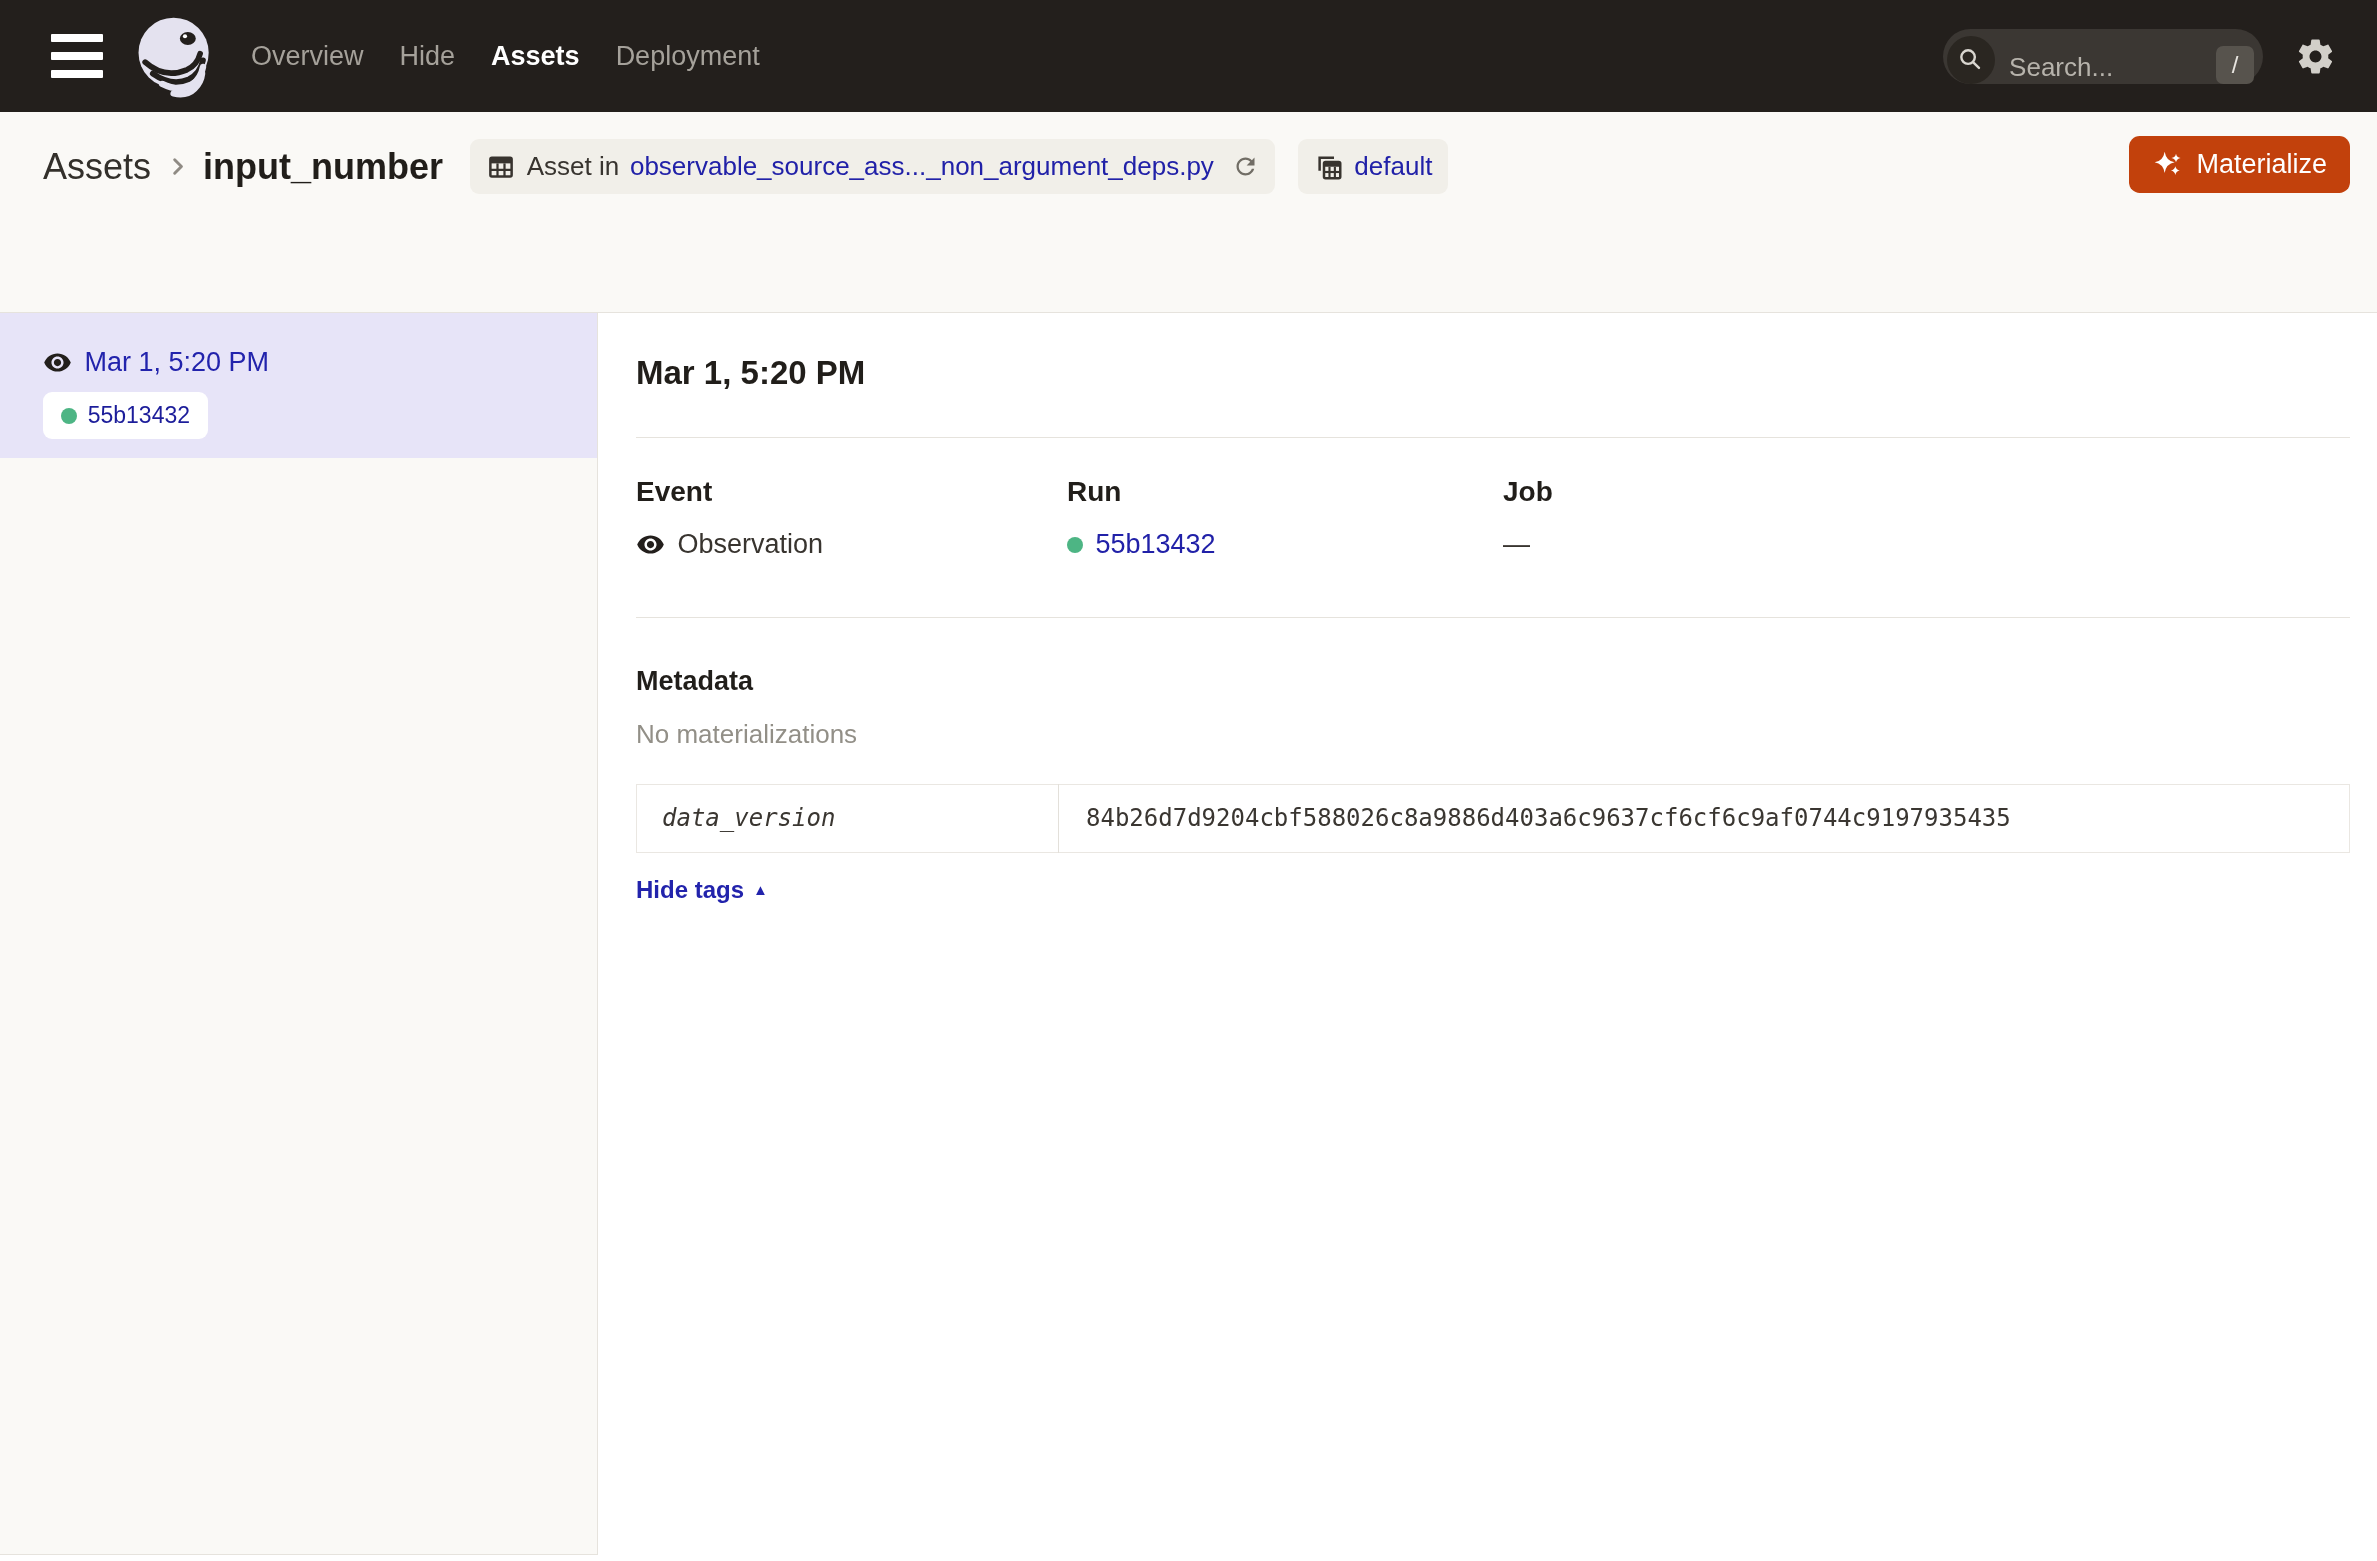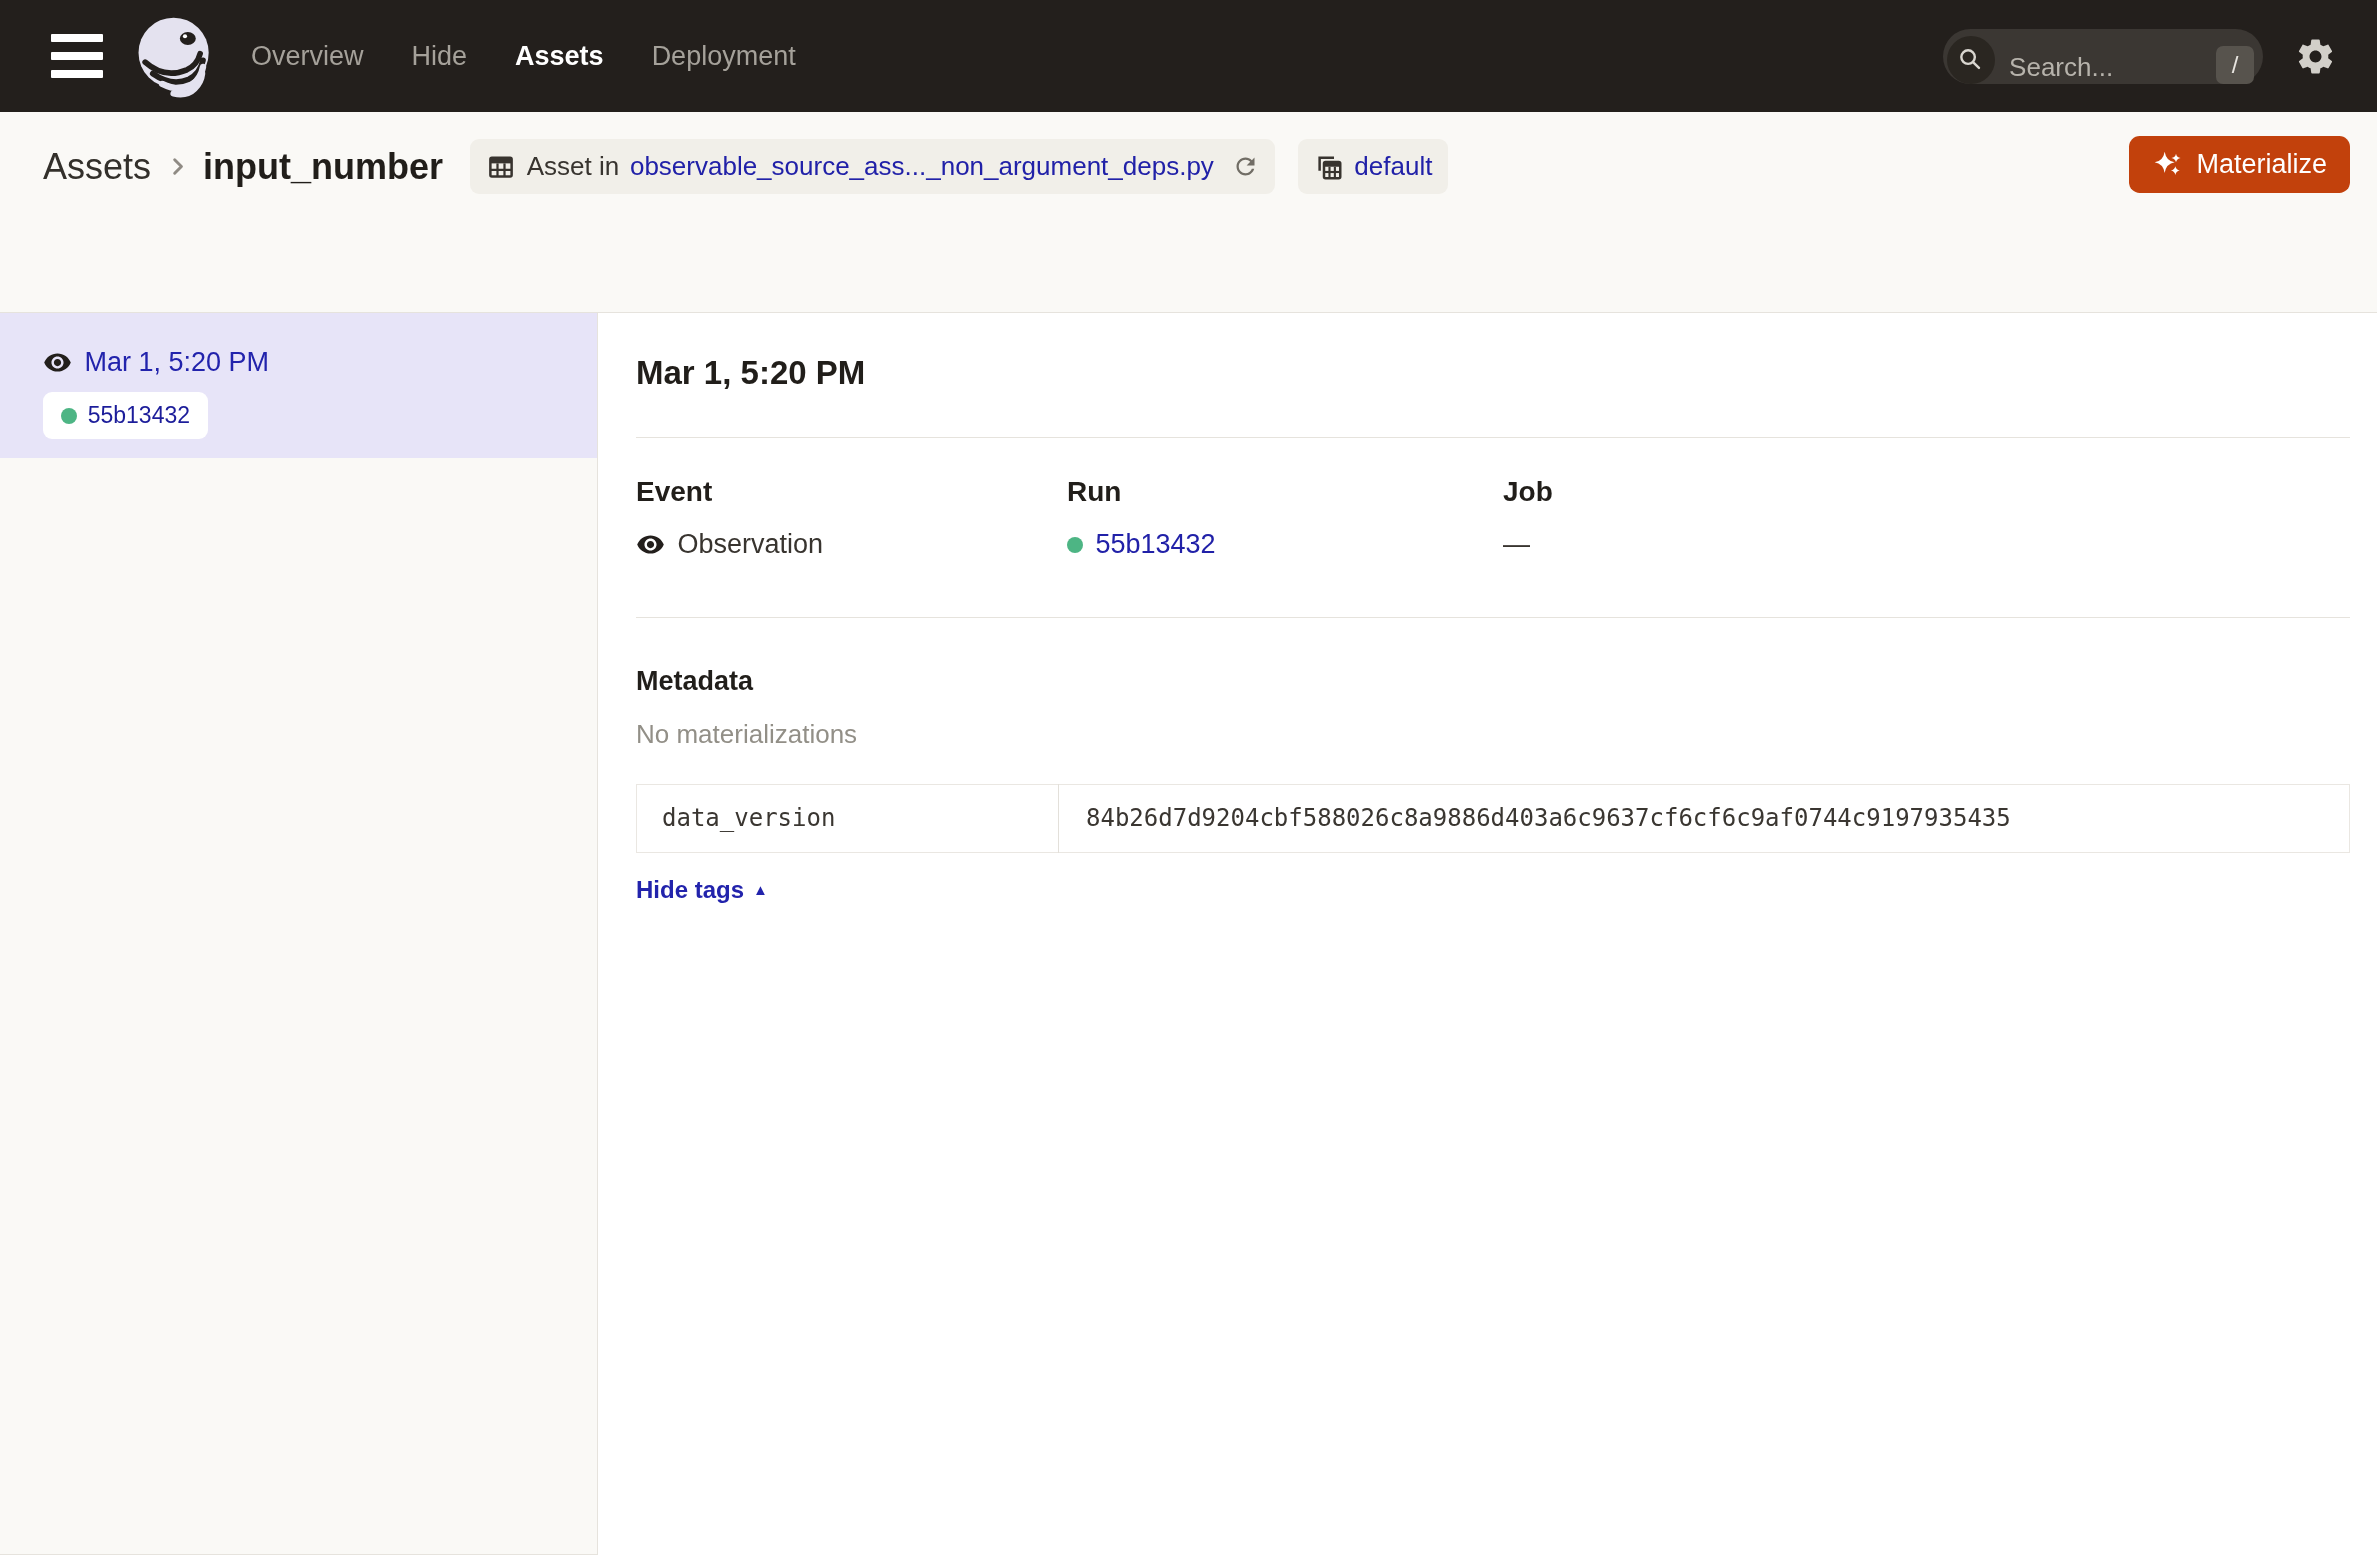--- a/index.html
+++ b/index.html
@@ -15,21 +15,21 @@
 
   
   .navbar {
     height: 112px; background: #231f1c; flex: 0 0 auto;
     display: flex; align-items: center; padding: 0 41px 0 51px;
   }
   .nav-left { display: flex; align-items: center; }
   .hamburger { width: 52px; display: flex; flex-direction: column; gap: 9.8px; cursor: pointer; }
   .hamburger span { display: block; height: 8px; background: #ffffff; border-radius: 0.9px; }
   .logo { margin-left: 27px; width: 91px; height: 91px; }
-  .nav-menu { display: flex; align-items: center; gap: 48px; margin-left: 30px; }
+  .nav-menu { display: flex; align-items: center; gap: 36px; margin-left: 30px; }
   .nav-item { font-size: 27px; color: #a5a19a; font-weight: 500; cursor: pointer; }
   .nav-item.active { color: #ffffff; font-weight: 700; }
   .nav-right { margin-left: auto; display: flex; align-items: center; }
   .search-pill {
     width: 320px; height: 55px; border-radius: 29px; background: #3b3733;
     display: flex; align-items: flex-end; padding: 0 9px 0 3.6px;
   }
   .search-circle {
     width: 48px; height: 48px; border-radius: 50%; background: #2a2621;
     display: flex; align-items: center; justify-content: center; flex: 0 0 auto;
@@ -109,21 +109,21 @@
   .section-h { margin-top: 48px; font-size: 27px; font-weight: 700; color: #211e1a; }
   .muted { margin-top: 21.4px; font-size: 26px; color: #928f87; }
   .sys-h { margin-top: 64px; }
   .tags-table {
     margin-top: 34px; width: 100%; border: 1.8px solid #eae7e2; border-collapse: collapse;
   }
   .tags-table td {
     font-family: "DejaVu Sans Mono", monospace; font-size: 24px; color: #3a3631;
     padding: 19.6px 0 19.6px 25px; vertical-align: middle;
   }
-  .tags-table td.key { width: 422px; border-right: 0.9px solid #e3e0da; }
+  .tags-table td.key { width: 422px; border-right: 0.9px solid #e3e0da; font-style: italic; }
   .tags-table td.val { padding-left: 27px; }
   .hide-tags {
     margin-top: 23px; display: inline-flex; align-items: center; gap: 9px;
     font-size: 24px; font-weight: 600; color: #2223ac; cursor: pointer;
   }
   .hide-tags .caret { font-size: 15px; line-height: 1; }
 
   svg { display: block; }
 </style>
 </head>

